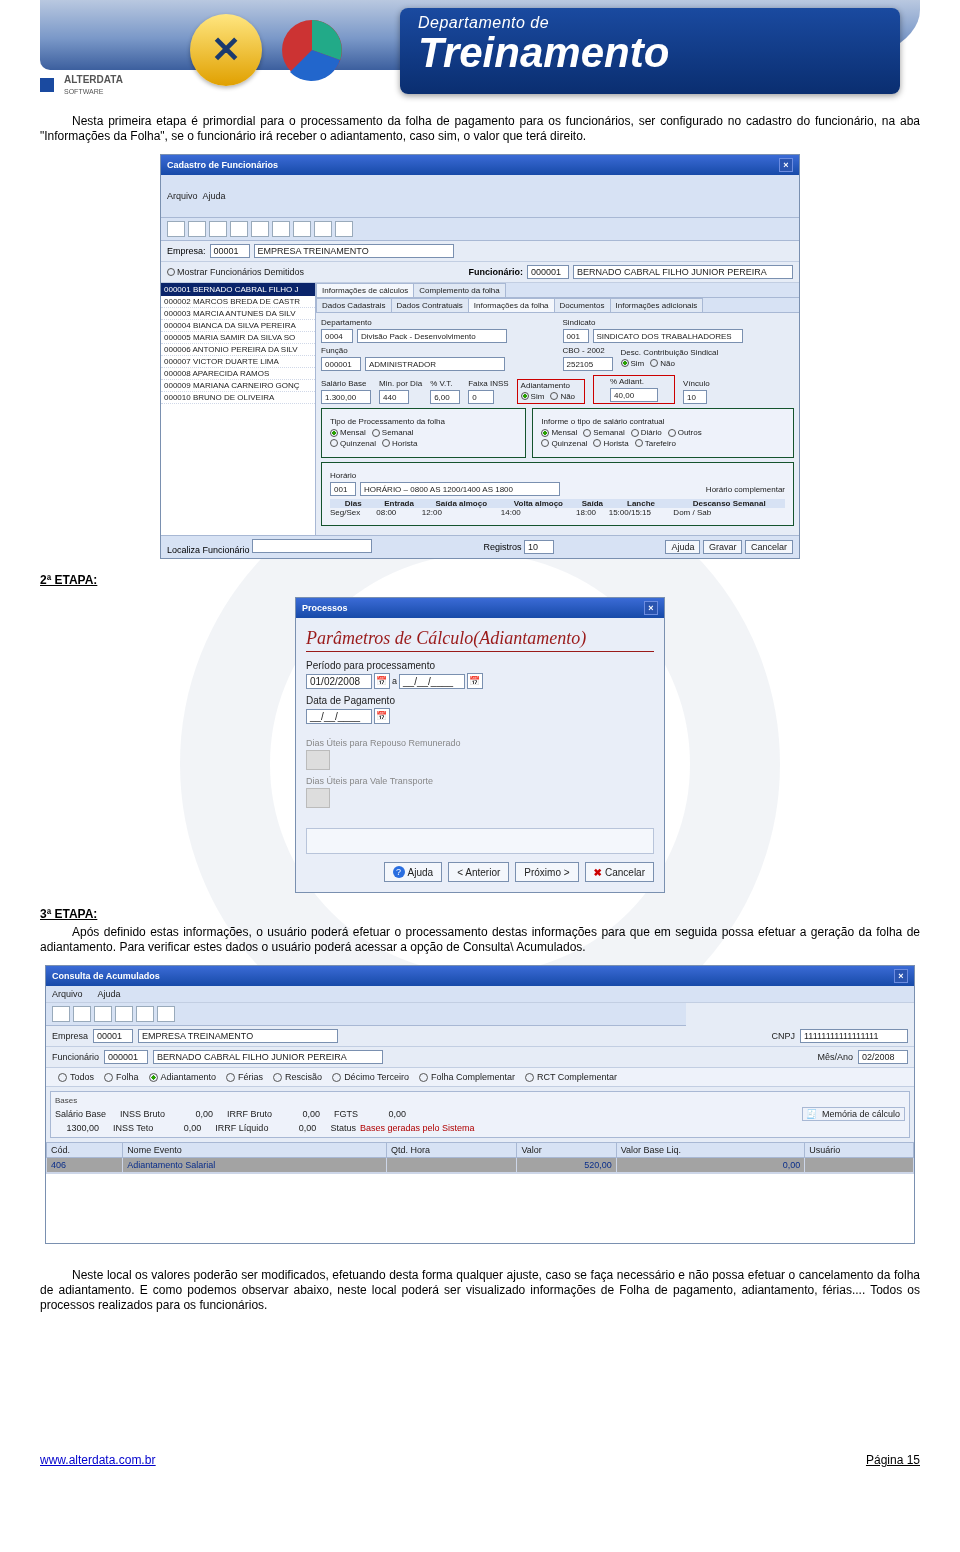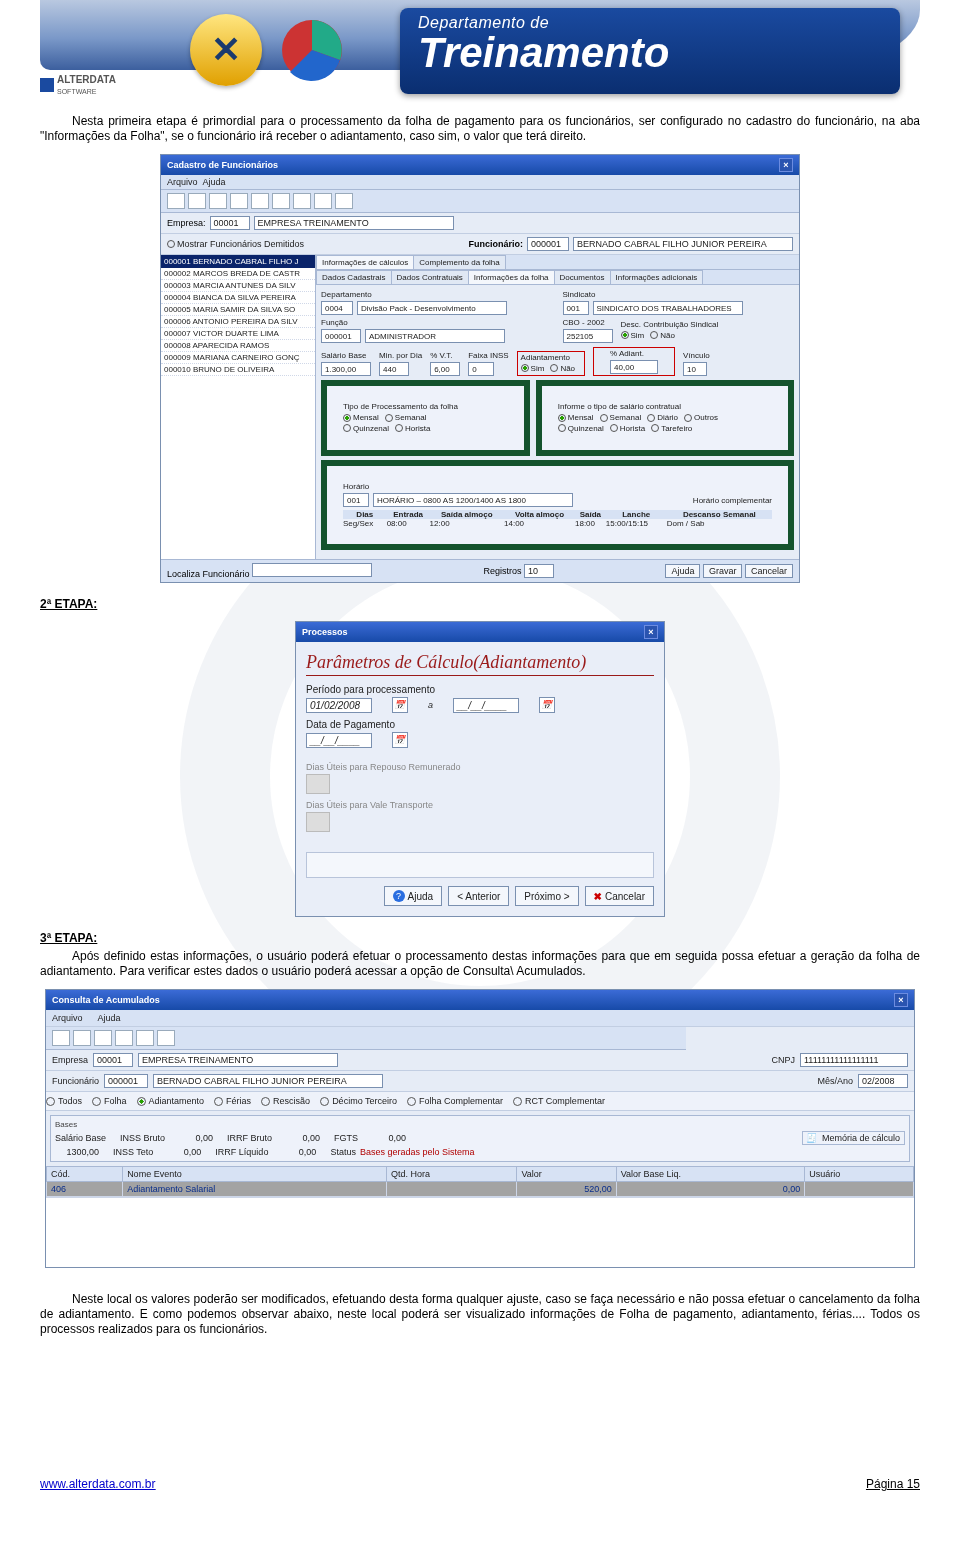--- a/index.html
+++ b/index.html
@@ -8,73 +8,73 @@
   .watermark { position:absolute; top:50%; left:50%; transform:translate(-50%,-50%); width:600px; height:600px; opacity:0.07; z-index:0; pointer-events:none; }
   .watermark .ring { width:100%; height:100%; border:90px solid #4a6a8a; border-radius:50%; }
   .header { width:100%; height:104px; position:relative; margin-bottom:10px; }
   .swoosh { width:100%; height:70px; background:linear-gradient(180deg,#b9c8e0 0%,#7a98c8 55%,#3c5f9e 100%); border-radius:0 0 120px 10px/0 0 60px 10px; }
   .banner { position:absolute; right:20px; top:8px; width:500px; height:86px; background:linear-gradient(180deg,#1a4aa0 0%,#0a2e70 100%); border-radius:8px; color:#fff; padding:6px 18px; box-shadow:0 2px 6px rgba(0,0,0,.4); }
   .banner .dept { font-size:16px; font-style:italic; letter-spacing:.5px; }
   .banner .trein { font-size:42px; font-weight:700; line-height:1; font-style:italic; }
   .logo-circle { position:absolute; left:150px; top:14px; width:72px; height:72px; border-radius:50%; background:linear-gradient(180deg,#ffe680,#e0a000); display:flex; align-items:center; justify-content:center; box-shadow:0 2px 4px rgba(0,0,0,.3); }
   .logo-circle span{font-size:36px;color:#1a3a6e;font-weight:900;}
   .pie { position:absolute; left:240px; top:18px; width:64px; height:64px; }
-  .small-logo { position:absolute; left:0; top:74px; display:flex; align-items:center; gap:3px; font-weight:700; font-size:10px; color:#555;}
+  .small-logo { position:absolute; left:0; top:74px; display:flex; align-items:center; gap:10px; font-weight:700; font-size:10px; color:#555;}
   .small-logo .sq{width:14px;height:14px;background:#1a4aa0;}
   .content { position:relative; z-index:1; }
   p.body { text-align:justify; margin:4px 0; line-height:1.25; }
   p.body.indent { text-indent:32px; }
   .etapa-h { font-weight:700; text-decoration:underline; margin-top:14px; }
   .shot { margin:10px auto; border:1px solid #7a90b0; background:#e6ecf6; font-size:9px; color:#222; }
   .shot .titlebar{background:linear-gradient(180deg,#3b6bd6,#174aa8);color:#fff;padding:3px 6px;display:flex;justify-content:space-between;align-items:center;font-weight:700;}
   .shot .close{width:14px;height:14px;background:#2a54b0;border:1px solid #6c8ce0;text-align:center;line-height:12px;}
   .cad { width:640px; }
-  .cad .menubar{background:#d7e2f4;padding:2px 6px;border-bottom:1px solid #a8b8d4;}
+  .cad .menubar{background:#d7e2f4;padding:16px 6px;border-bottom:1px solid #a8b8d4;}
   .cad .toolbar{background:#d7e2f4;padding:3px 6px;border-bottom:1px solid #a8b8d4;display:flex;gap:3px;}
   .cad .toolbar div{width:18px;height:16px;border:1px solid #9ab;background:#fff;}
   .cad .row{display:flex;align-items:center;gap:4px;padding:3px 6px;border-bottom:1px solid #c2cee2;}
   .cad .lbl{color:#000;}
   .cad .inp{background:#fff;border:1px solid #7a90b0;padding:1px 3px;height:14px;display:inline-flex;align-items:center;}
   .cad .body2{display:flex;}
   .cad .list{width:155px;border-right:1px solid #a8b8d4;background:#fff;font-size:8px;}
   .cad .list .lh{background:#0a246a;color:#fff;padding:2px 3px;}
   .cad .list .li{padding:1px 3px;border-bottom:1px dotted #d0d8e8;white-space:nowrap;overflow:hidden;}
   .cad .tabs-area{flex:1;background:#e6ecf6;}
   .cad .tabs{display:flex;background:#d7e2f4;border-bottom:1px solid #a8b8d4;font-size:8px;}
   .cad .tabs div{padding:2px 5px;border:1px solid #a8b8d4;border-bottom:none;margin-right:-1px;background:#e0e8f4;}
   .cad .tabs div.act{background:#f4f7fc;}
   .cad .panel{padding:5px;font-size:8px;}
-  .cad .group{border:6px solid #14532d;padding:16px;margin-bottom:4px;background:#eef2fa;}
+  .cad .group{border:1px solid #14532d;padding:8px;margin-bottom:4px;background:#eef2fa;}
   .cad .group-title{font-size:8px;margin-bottom:2px;color:#222;}
   .cad .flex{display:flex;gap:4px;align-items:center;flex-wrap:wrap;}
   .cad .radio{display:inline-flex;align-items:center;gap:2px;margin-right:6px;}
   .cad .radio i{width:8px;height:8px;border:1px solid #555;border-radius:50%;display:inline-block;}
   .cad .radio.on i{background:radial-gradient(circle,#28a000 40%,transparent 45%);}
   .cad .footer{display:flex;justify-content:space-between;align-items:center;padding:3px 6px;border-top:1px solid #a8b8d4;background:#d7e2f4;}
   .cad .btn{border:1px solid #7a90b0;background:#f4f7fc;padding:1px 5px;}
   .proc { width:370px; }
   .proc .inner{background:#e9eef8;padding:10px;}
   .proc .h2{color:#9a1a1a;font-family:Georgia,serif;font-style:italic;font-size:18px;border-bottom:1px solid #9a1a1a;padding-bottom:2px;margin-bottom:8px;}
   .proc .field{margin:6px 0;}
   .proc .field .lbl{display:block;margin-bottom:2px;font-size:10px;}
-  .proc .dateinp{display:inline-flex;align-items:center;gap:20px;font-style:italic;}
+  .proc .dateinp{display:inline-flex;align-items:center;gap:2px;}
   .proc .dateinp .inp{background:#fff;border:1px solid #7a90b0;padding:1px 3px;width:66px;font-size:10px;}
   .proc .cal{width:16px;height:16px;border:1px solid #7a90b0;background:#fff;display:inline-flex;align-items:center;justify-content:center;font-size:9px;}
   .proc .dim{color:#888;}
   .proc .dimbox{width:24px;height:20px;background:#ddd;border:1px solid #bbb;margin-top:2px;}
   .proc .progress{height:26px;border:1px solid #b8c4da;background:#f4f7fc;margin-top:20px;}
   .proc .btns{display:flex;justify-content:flex-end;gap:6px;margin-top:8px;}
   .proc .btn{border:1px solid #7a90b0;background:#f4f7fc;padding:3px 8px;font-size:10px;display:inline-flex;align-items:center;gap:3px;}
   .proc .btn .qm{width:12px;height:12px;border-radius:50%;background:#2a6ee0;color:#fff;font-size:9px;text-align:center;line-height:12px;}
   .proc .btn .xm{color:#c00;font-weight:700;}
   .cons { width:870px; }
   .cons .row{display:flex;align-items:center;gap:5px;padding:3px 6px;border-bottom:1px solid #c2cee2;background:#e6ecf6;}
   .cons .lbl{font-size:9px;}
   .cons .inp{background:#fff;border:1px solid #7a90b0;padding:1px 3px;font-size:9px;height:14px;display:inline-flex;align-items:center;}
-  .cons .radios{display:flex;gap:10px;padding:4px 0;border-bottom:1px solid #c2cee2;font-size:9px;background:#eef2fa;}
+  .cons .radios{display:flex;gap:10px;padding:4px 12px;border-bottom:1px solid #c2cee2;font-size:9px;background:#eef2fa;}
   .cons .radio{display:inline-flex;align-items:center;gap:3px;}
   .cons .radio i{width:9px;height:9px;border:1px solid #555;border-radius:50%;display:inline-block;}
   .cons .radio.on i{background:radial-gradient(circle,#28a000 40%,transparent 45%);}
   .cons .bases{border:1px solid #a8b8d4;margin:4px;padding:4px;background:#eef2fa;font-size:9px;}
   .cons .bases .line{display:flex;gap:14px;flex-wrap:wrap;align-items:center;}
   .cons .bases .pair{display:inline-flex;gap:4px;align-items:center;}
   .cons .bases .val{min-width:44px;text-align:right;}
   .cons .bases .status-v{color:#b00000;}
   .cons table{width:100%;border-collapse:collapse;font-size:9px;background:#a3a3a3;}
   .cons th{background:#d7e2f4;border:1px solid #a8b8d4;padding:2px 4px;text-align:left;font-weight:400;}

